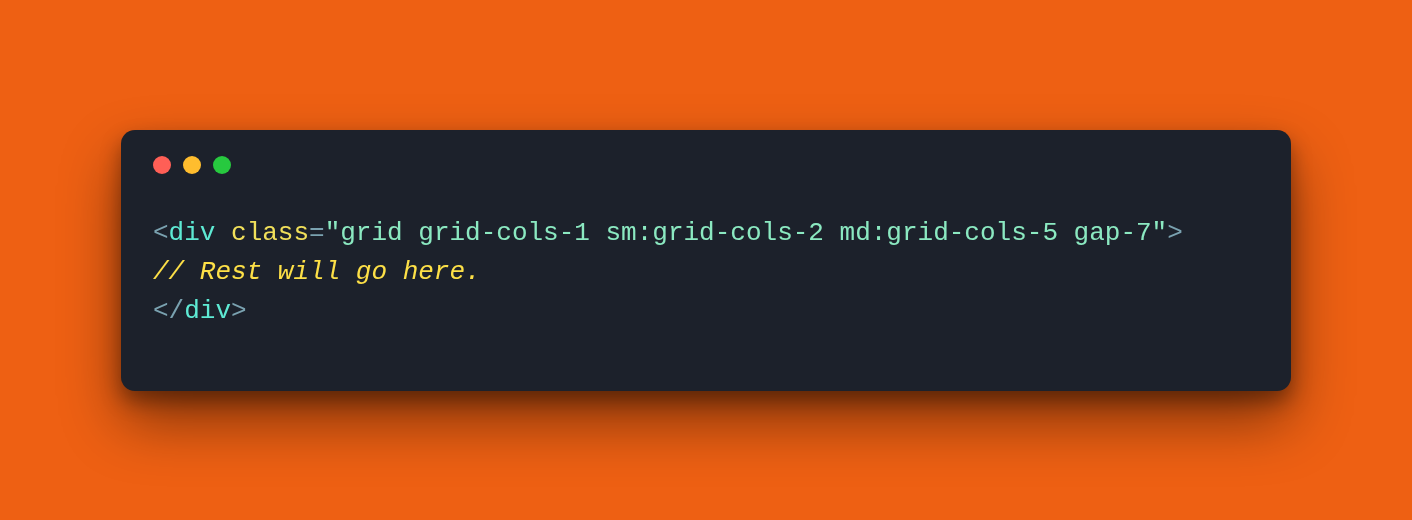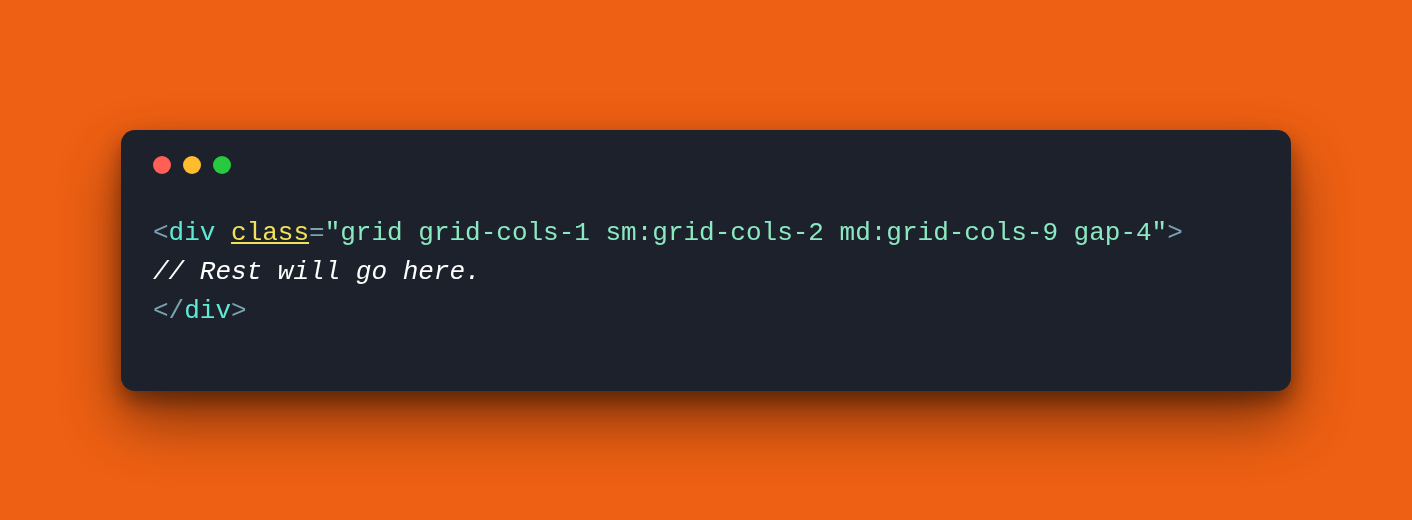--- a/index.html
+++ b/index.html
@@ -27,31 +27,31 @@
   .dot.red{background:#ff5f56;}
   .dot.yellow{background:#ffbd2e;}
   .dot.green{background:#27c93f;}
   .code{
     font-size:26px;
     line-height:1.5;
     white-space:pre;
   }
   .p  {color:#7aa2b0;} 
   .tg {color:#5eead4;} 
-  .at {color:#f1e05a;text-decoration:underline;} 
+  .at {color:#f1e05a;} 
   .eq {color:#7aa2b0;}
   .st {color:#8be9c1;} 
-  .cm {color:#ffffff;font-style:italic;} 
+  .cm {color:#fde047;font-style:italic;} 
 </style>
 </head>
 <body>
 
 <div class="window">
   <div class="traffic-lights">
     <div class="dot red"></div>
     <div class="dot yellow"></div>
     <div class="dot green"></div>
   </div>
 
-  <div class="code"><span class="line"><span class="p">&lt;</span><span class="tg">div</span><span> </span><span class="at">class</span><span class="eq">=</span><span class="st">"</span><span class="st">grid grid-cols-1 sm:grid-cols-2 md:grid-cols-9 gap-4</span><span class="st">"</span><span class="p">&gt;</span></span>
+  <div class="code"><span class="line"><span class="p">&lt;</span><span class="tg">div</span><span> </span><span class="at">class</span><span class="eq">=</span><span class="st">"</span><span class="st">grid grid-cols-1 sm:grid-cols-2 md:grid-cols-5 gap-7</span><span class="st">"</span><span class="p">&gt;</span></span>
 <span class="line"><span class="cm">// Rest will go here.</span></span>
 <span class="line"><span class="p">&lt;/</span><span class="tg">div</span><span class="p">&gt;</span></span></div>
 </div>
 
 </body></html>

